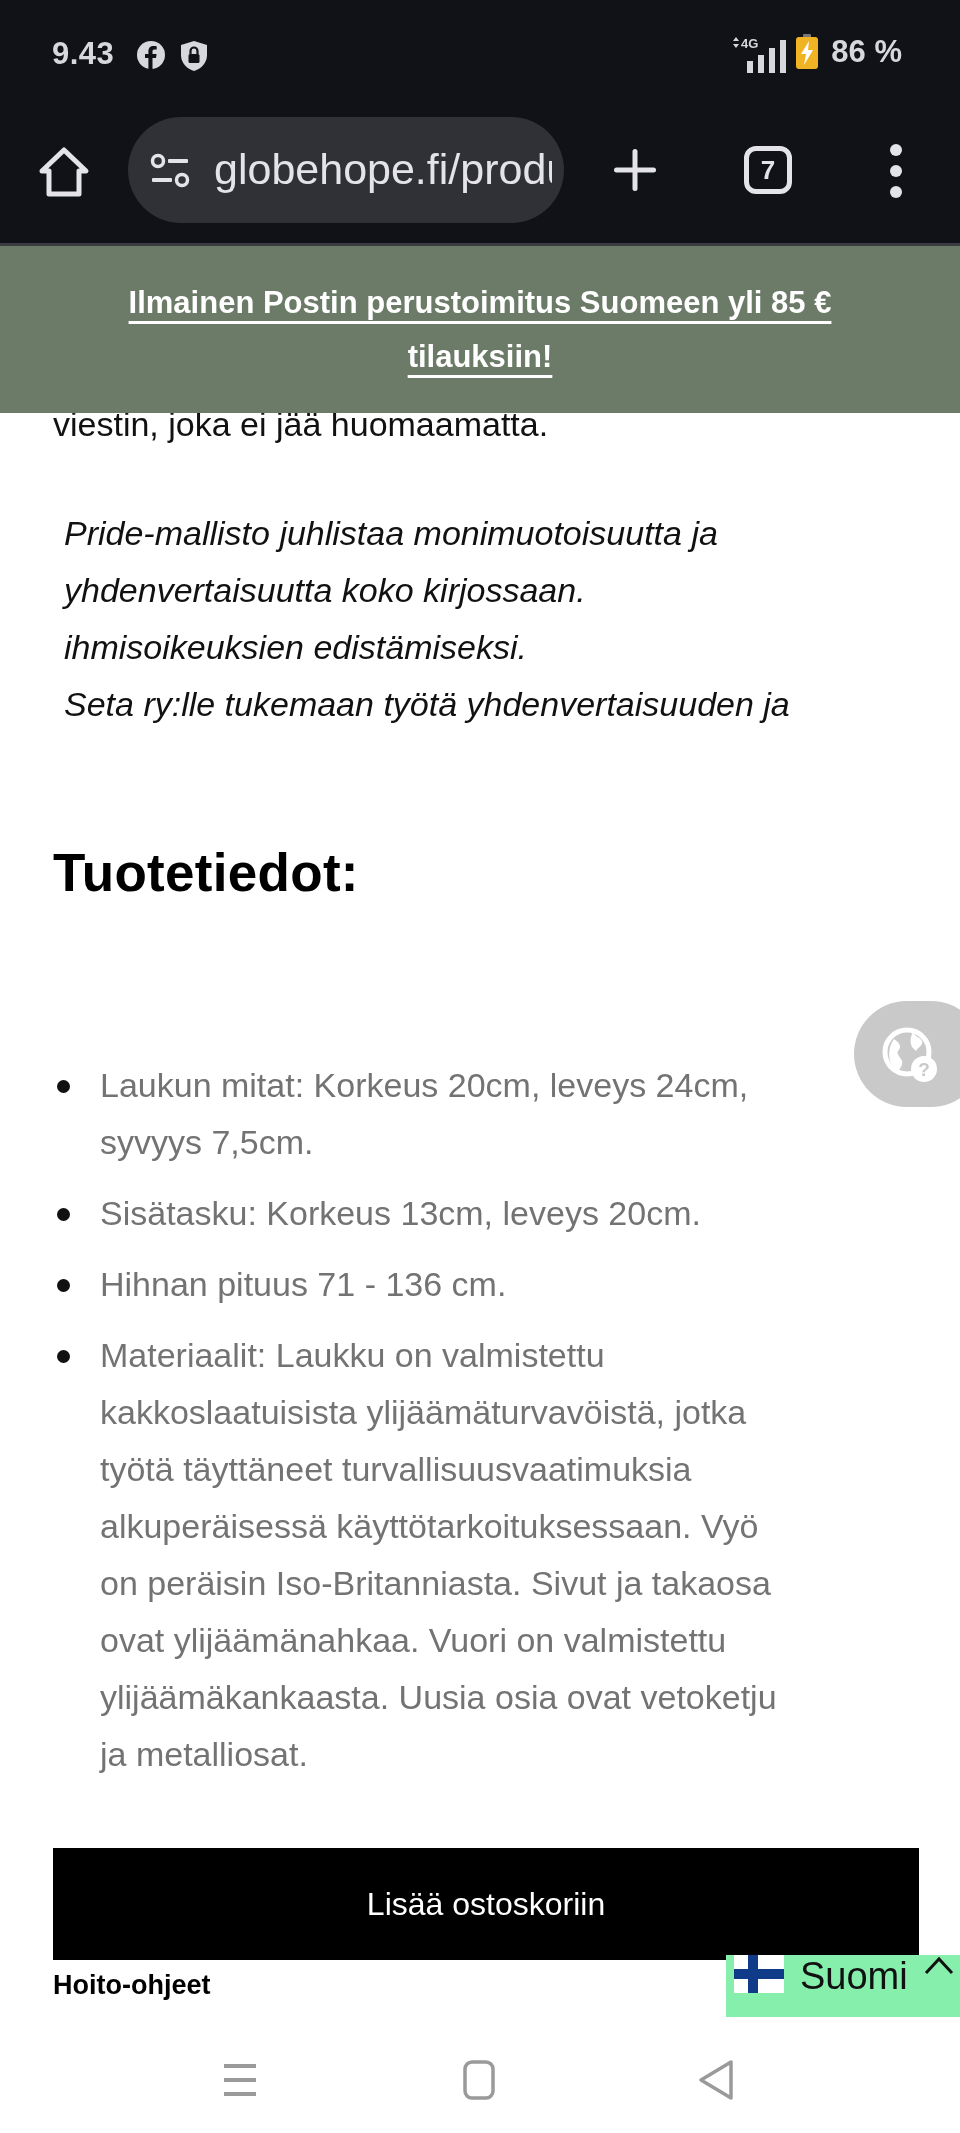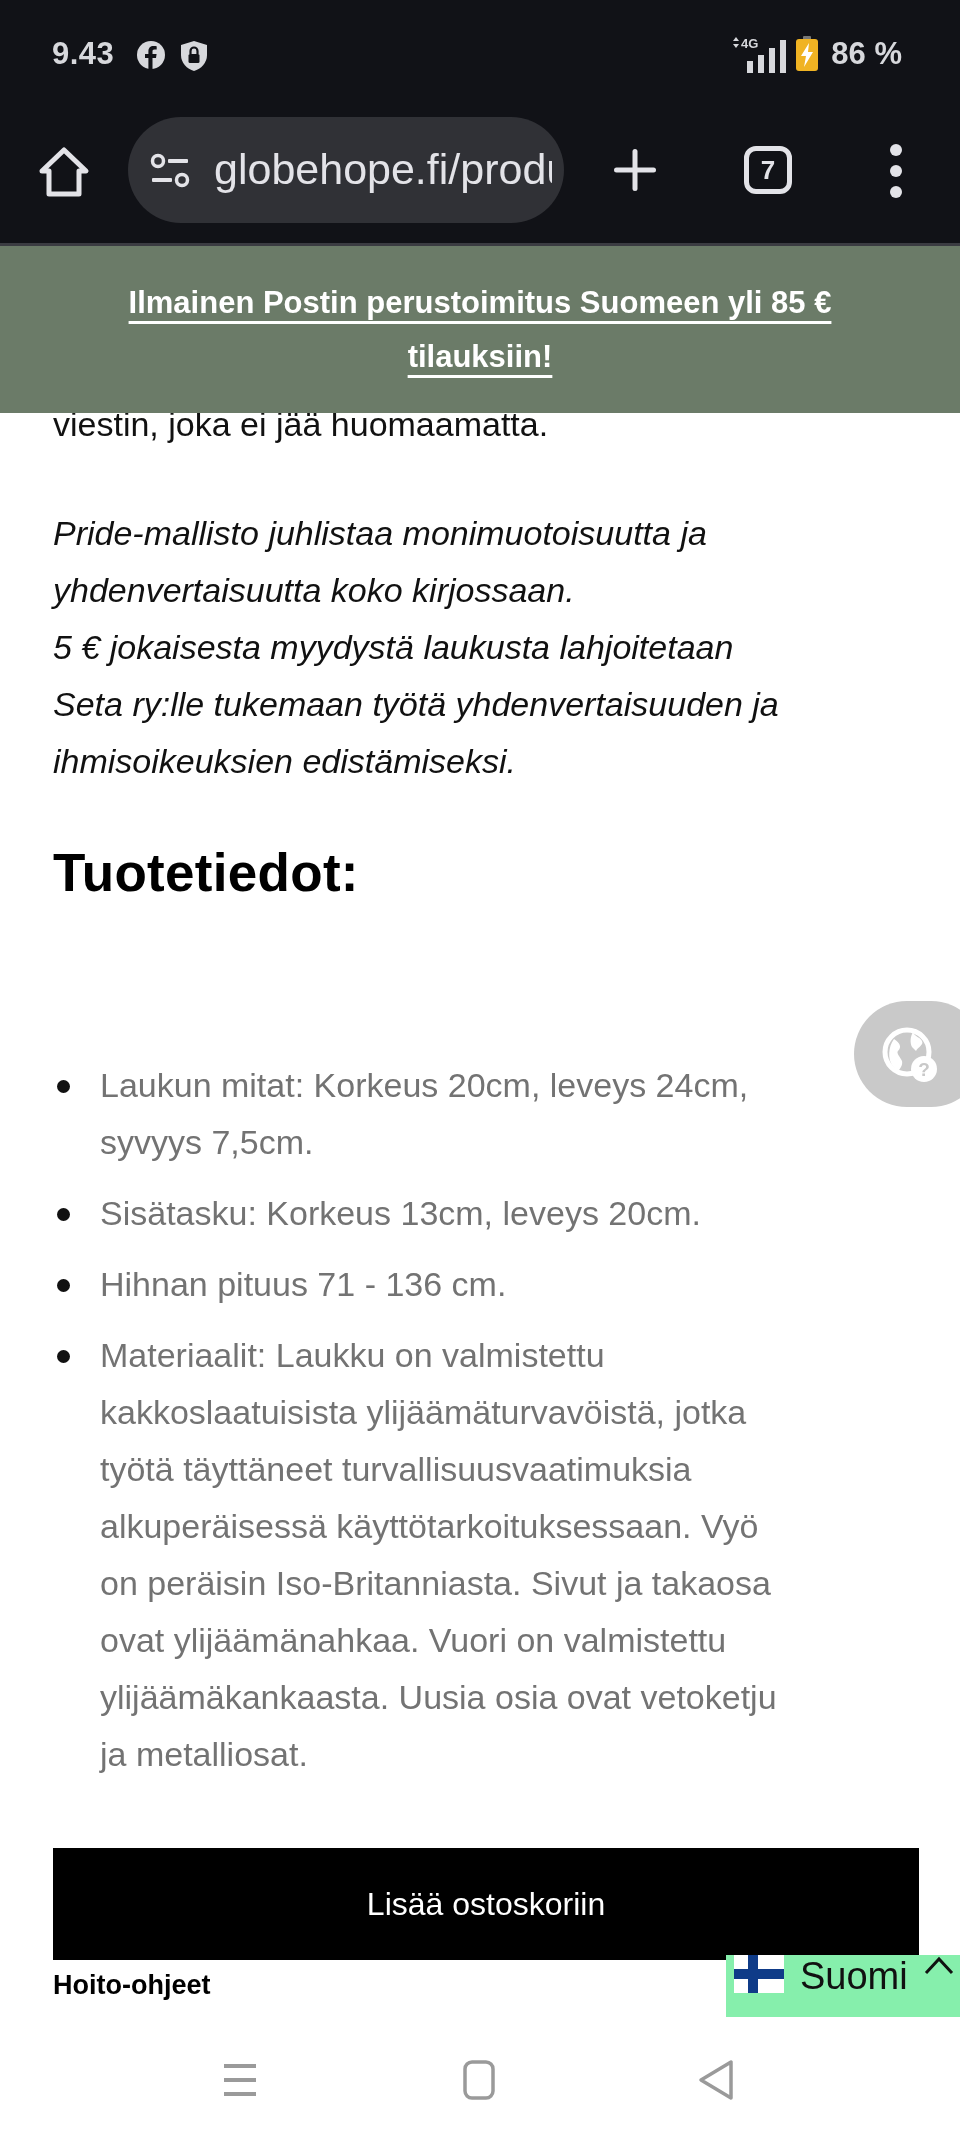--- a/index.html
+++ b/index.html
@@ -3,21 +3,21 @@
 <meta charset="utf-8">
 <style>
   * { box-sizing: border-box; margin: 0; padding: 0; }
   html, body { width: 960px; height: 2133px; overflow: hidden; background: #ffffff; }
   body { position: relative; font-family: "Liberation Sans", sans-serif; color: #000; }
 
   
   .statusbar { position: absolute; left: 0; top: 0; width: 960px; height: 100px; background: #111217; }
   .sb-time { position: absolute; left: 52px; top: 36px; font-size: 31px; font-weight: bold; color: #d7d8dc; letter-spacing: 0.5px; }
   .sb-icon { position: absolute; top: 40px; }
-  .sb-right { position: absolute; right: 58px; top: 34px; display: flex; align-items: center; gap: 8px; color: #d7d8dc; }
+  .sb-right { position: absolute; right: 58px; top: 34px; display: flex; gap: 8px; color: #d7d8dc; }
   .sb-batt-pct { font-size: 31px; font-weight: bold; color: #d7d8dc; margin-left: 4px; }
 
   
   .toolbar { position: absolute; left: 0; top: 100px; width: 960px; height: 143px; background: #111217; }
   .toolbar-border { position: absolute; left: 0; top: 243px; width: 960px; height: 3px; background: #3b3c42; }
   .tb-home { position: absolute; left: 36px; top: 44px; width: 56px; height: 56px; }
   .urlbar { position: absolute; left: 128px; top: 17px; width: 436px; height: 106px; border-radius: 53px; background: #303136; overflow: hidden; }
   .url-tune { position: absolute; left: 22px; top: 36px; width: 40px; height: 36px; }
   .url-text { position: absolute; left: 86px; top: 28px; font-size: 43px; color: #e3e3e8; white-space: nowrap; width: 338px; overflow: hidden; }
   .tb-plus { position: absolute; left: 610px; top: 45px; width: 50px; height: 50px; }
@@ -26,21 +26,21 @@
 
   
   .banner { position: absolute; left: 0; top: 246px; width: 960px; height: 167px; background: #6b7b68; text-align: center; }
   .banner a { display: inline-block; margin-top: 30px; width: 820px; color: #ffffff; font-size: 31px; font-weight: bold; line-height: 54px; text-decoration: underline; text-decoration-thickness: 3px; text-underline-offset: 8px; }
 
   
   .content-line { position: absolute; left: 53px; font-size: 34px; color: #111; white-space: nowrap; }
   .cut-line { top: 413px; height: 43px; overflow: hidden; }
   .cut-line span { display: block; margin-top: -8px; }
   .italic-para { position: absolute; left: 53px; top: 505px; width: 880px; font-size: 34px; line-height: 57px; font-style: italic; color: #111; }
-  .italic-para div { white-space: nowrap; }
+  .italic-para div { white-space: nowrap; margin-left: 11px; }
   .heading { position: absolute; left: 53px; top: 842px; font-size: 53px; font-weight: bold; color: #000; letter-spacing: 0.3px; }
 
   .bullets { position: absolute; left: 53px; top: 1057px; width: 820px; list-style: none; }
   .bullets li { position: relative; padding-left: 47px; font-size: 34px; line-height: 57px; color: #737373; margin-bottom: 14px; }
   .bullets li .dot { position: absolute; left: 4px; top: 23px; width: 13px; height: 13px; background: #111; border-radius: 50%; }
   .bullets li .line { display: block; white-space: nowrap; }
   .bullets li b { font-weight: normal; }
 
   
   .globe-widget { position: absolute; left: 854px; top: 1001px; width: 130px; height: 106px; border-radius: 53px; background: #c9c9c9; }
@@ -124,23 +124,22 @@
   <a>Ilmainen Postin perustoimitus Suomeen yli 85 € tilauksiin!</a>
 </div>
 
 <div class="content-line cut-line">
   <span>viestin, joka ei jää huomaamatta.</span>
 </div>
 
 <div class="italic-para">
   <div>Pride-mallisto juhlistaa monimuotoisuutta ja</div>
   <div>yhdenvertaisuutta koko kirjossaan.</div>
-  <div>5 € jokaisesta myydystä laukusta lahjoitetaan</div>
+  <div>ihmisoikeuksien edistämiseksi.</div>
   <div>Seta ry:lle tukemaan työtä yhdenvertaisuuden ja</div>
-  <div>ihmisoikeuksien edistämiseksi.</div>
 </div>
 
 <h2 class="heading">Tuotetiedot:</h2>
 
 <ul class="bullets">
   <li>
     <span class="dot"></span>
     <span class="line">Laukun mitat: Korkeus 20cm, leveys 24cm,</span>
     <span class="line">syvyys 7,5cm.</span>
   </li>

